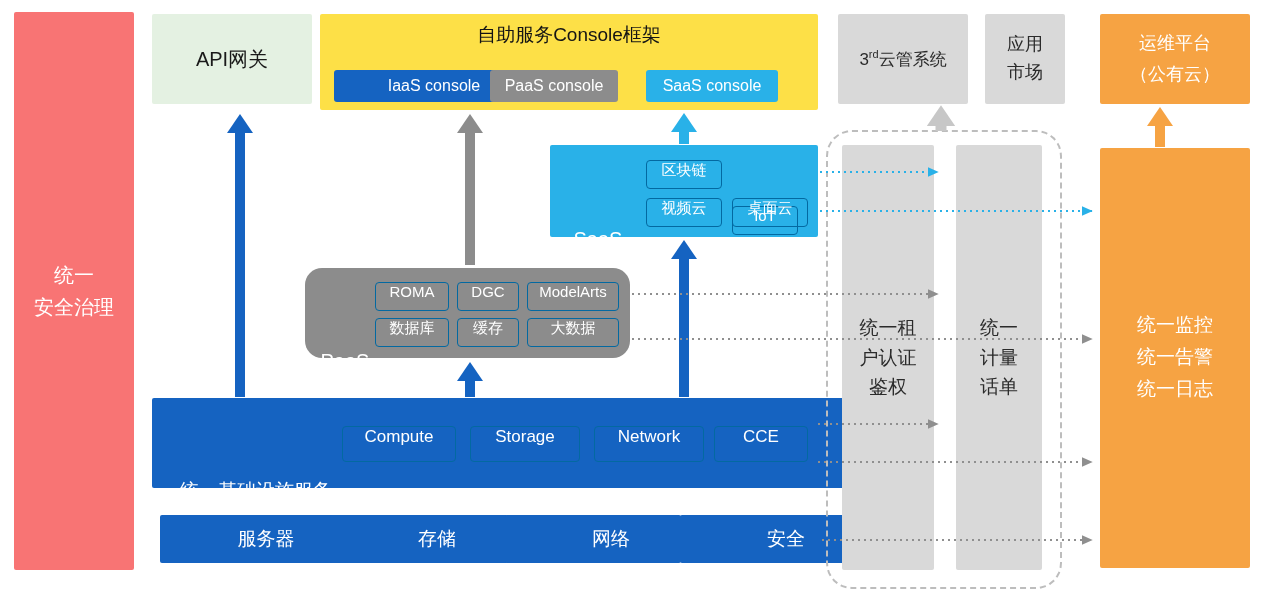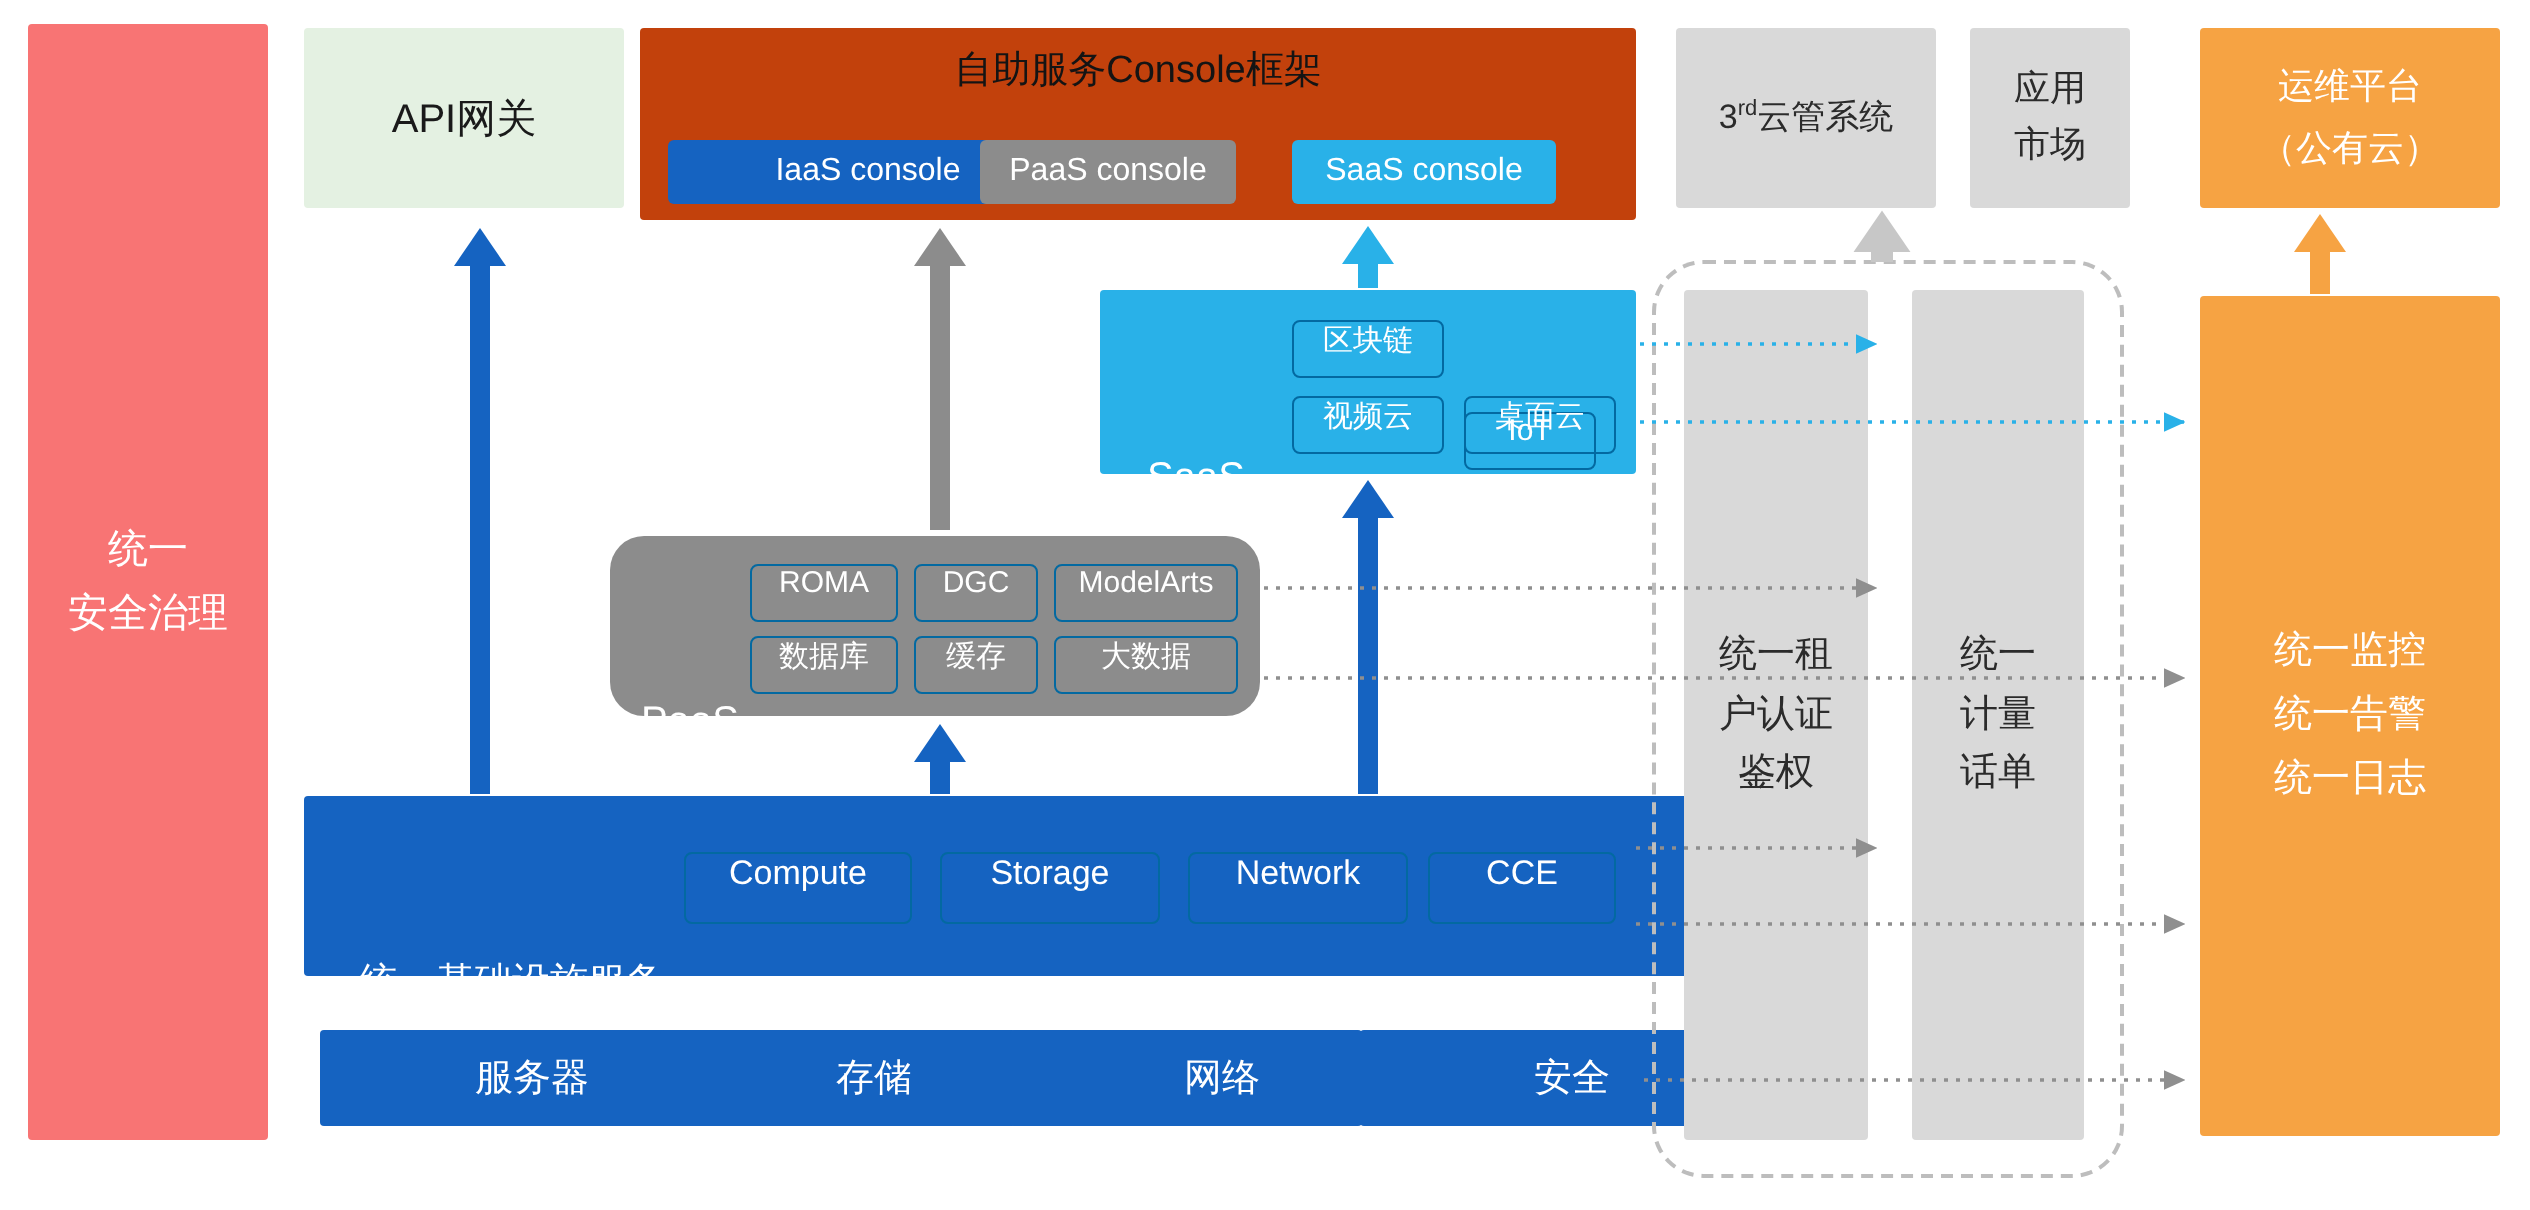--- a/index.html
+++ b/index.html
@@ -2,21 +2,21 @@
 <html><head>
 <meta charset="utf-8">
 <style>
   html,body{margin:0;padding:0;background:#fff;}
   body{font-family:"Liberation Sans","DejaVu Sans",sans-serif;}
   #canvas{position:relative;width:1265px;height:605px;background:#fff;overflow:hidden;}
   .box{position:absolute;display:flex;align-items:center;justify-content:center;text-align:center;border-radius:2px;}
   .pre{white-space:pre-line;}
   .red{background:#f87474;color:#fff;font-size:20px;line-height:1.6;}
   .lightgreen{background:#e4f1e2;color:#1a1a1a;font-size:20px;}
-  .green{background:#c2410c;}
+  .green{background:#fde047;}
   .green-title{position:absolute;top:8px;left:0;width:100%;text-align:center;color:#141414;font-size:19px;}
   .console-chip{position:absolute;top:56px;height:32px;border-radius:3px;color:#fff;font-size:16px;display:flex;align-items:center;justify-content:center;}
   .graybox{background:#d9d9d9;color:#2b2b2b;font-size:18px;line-height:1.55;}
   .orange{background:#f6a343;color:#fff;font-size:18px;line-height:1.7;}
   .bluebox{background:#1563c1;color:#fff;padding-left:36px;}
   .cyanbox{background:#29b1e8;color:#fff;}
   .paasbox{background:#8c8c8c;color:#fff;}
   .chip{position:absolute;border:1px solid #0369a1;border-radius:4px;color:#fff;font-size:15px;display:flex;justify-content:center;}
   .side-label{position:absolute;top:0;height:100%;display:flex;align-items:center;justify-content:center;color:#fff;margin-top:48px;}
   .dashed-group{position:absolute;border:2px dashed #bdbdbd;border-radius:26px;background:transparent;}

